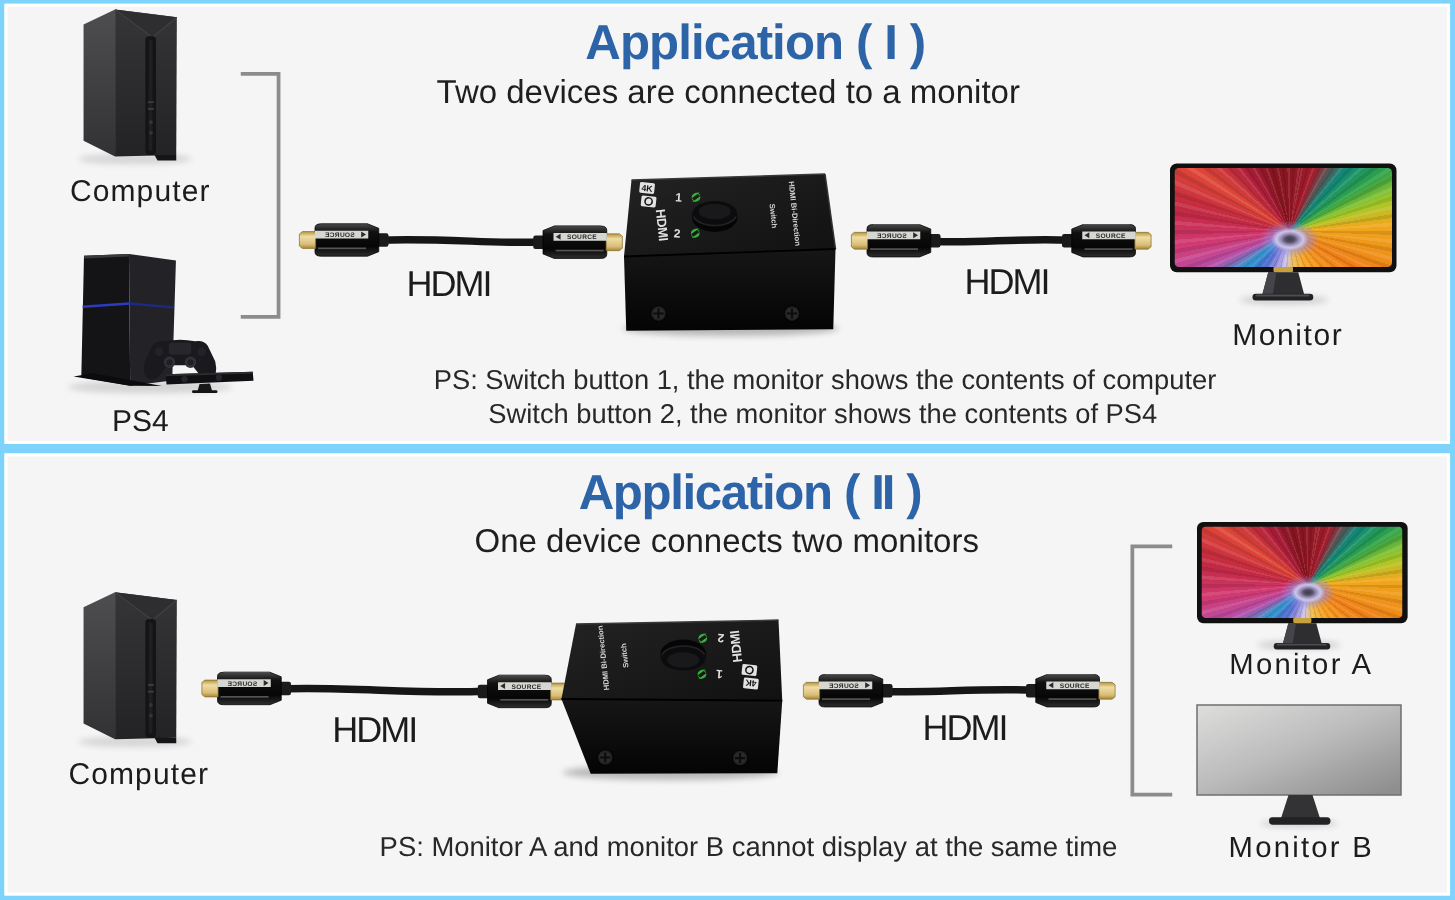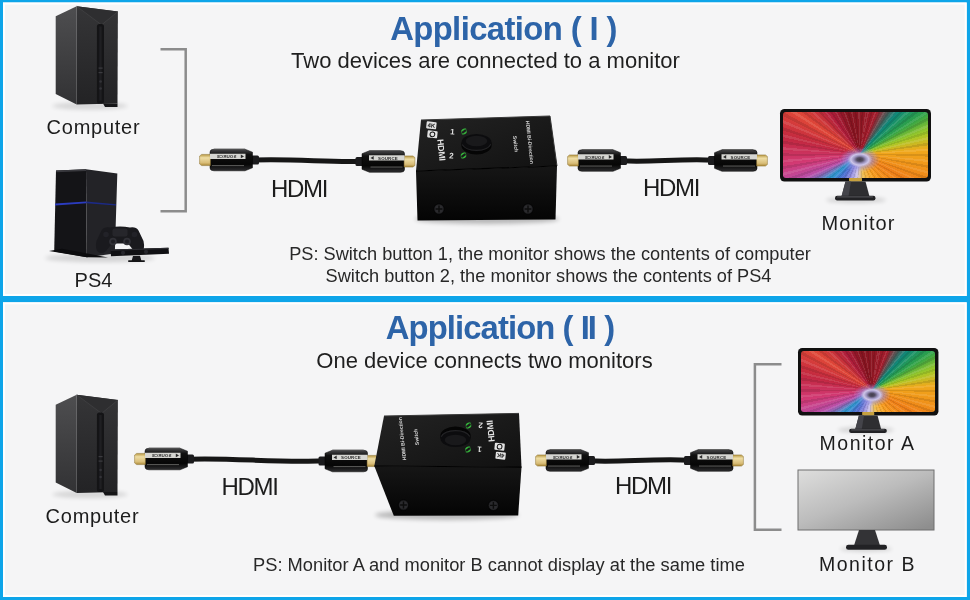--- a/index.html
+++ b/index.html
@@ -1,16 +1,16 @@
 <!DOCTYPE html>
 <html><head>
 <meta charset="utf-8">
 <style>
   html,body{margin:0;padding:0;}
-  #stage{position:relative;width:970px;height:600px;background:#0ea5e9;overflow:hidden;
+  #stage{position:relative;width:970px;height:600px;background:#7dd3fc;overflow:hidden;
          font-family:"Liberation Sans",sans-serif;}
   #stage svg{position:absolute;left:0;top:0;}
   .scr{position:absolute;border-radius:3px;}
   #scr1{left:783px;top:112px;width:145px;height:66px;
     background:
       radial-gradient(ellipse 14% 19% at 53% 72%, #413c49 0%, #544e63 15%, #9a92bd 30%, #cdc5e8 44%, rgba(150,144,224,.55) 62%, rgba(118,112,208,0) 100%),
       repeating-conic-gradient(from 10deg at 53% 64%, rgba(255,255,255,0.10) 0deg 2deg, rgba(0,0,0,0.0) 2deg 4.6deg, rgba(0,0,0,0.10) 4.6deg 6.8deg, rgba(0,0,0,0.0) 6.8deg 9.4deg),
       conic-gradient(from 0deg at 53% 64%,
         #8c1622 0deg, #a31c2c 22deg, #10897a 42deg, #2ea148 58deg,
         #a3cb28 72deg, #f0a81c 86deg, #ef7f18 118deg, #f89f20 148deg,

